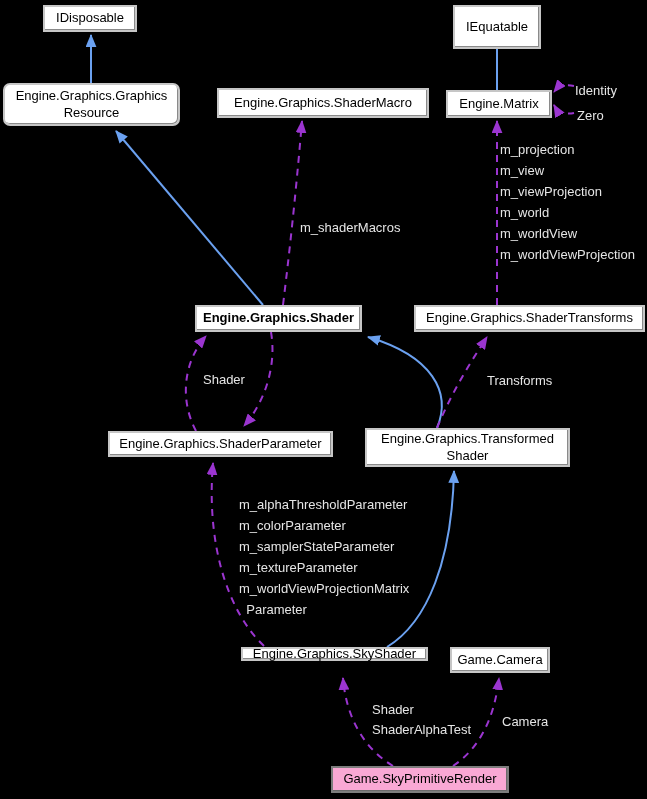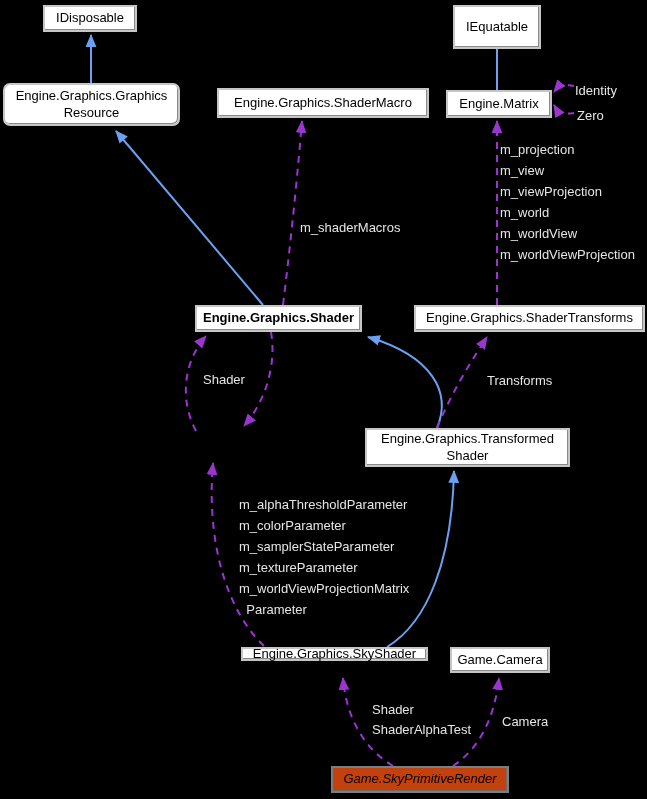--- a/index.html
+++ b/index.html
@@ -3,21 +3,21 @@
 <meta charset="utf-8">
 <style>
   html,body{margin:0;padding:0;background:#000;}
   #stage{position:relative;width:647px;height:799px;background:#000;overflow:hidden;
          font-family:"Liberation Sans","DejaVu Sans",sans-serif;}
   #edges{position:absolute;left:0;top:0;}
   .node{position:absolute;background:#fff;border:2px solid #c6c6c6;color:#000;
         display:flex;align-items:center;justify-content:center;text-align:center;
         font-size:13px;line-height:1.3;white-space:pre-line;box-sizing:border-box;
         box-shadow:inset -1px -1px 0 #8a8a8a;}
-  .node.current{background:#c2410c;border-color:#7d7d7d;box-shadow:inset -1px -1px 0 #6a6a6a;font-style:italic;}
+  .node.current{background:#f9a8d4;border-color:#7d7d7d;box-shadow:inset -1px -1px 0 #6a6a6a;}
   .elabel{position:absolute;color:#e5e5e5;font-size:13px;line-height:21px;
           white-space:pre-wrap;}
 </style>
 </head>
 <body>
 
 <div id="stage">
 
   <svg id="edges" width="647" height="799" viewBox="0 0 647 799">
     <defs>
@@ -48,20 +48,21 @@
   </svg>
 
   <div class="node" style="left:43px;top:5px;width:94px;height:27px;">IDisposable</div>
   <div class="node" style="left:453px;top:5px;width:88px;height:44px;">IEquatable</div>
   <div class="node" style="left:3px;top:83px;width:177px;height:43px;border-radius:7px;">Engine.Graphics.Graphics
 Resource</div>
   <div class="node" style="left:197px;top:88px;width:212px;height:30px;margin-left:20px;">Engine.Graphics.ShaderMacro</div>
   <div class="node" style="left:446px;top:90px;width:106px;height:28px;">Engine.Matrix</div>
   <div class="node" style="left:195px;top:305px;width:167px;height:27px;font-weight:bold;">Engine.Graphics.Shader</div>
   <div class="node" style="left:382px;top:305px;width:231px;height:27px;margin-left:32px;">Engine.Graphics.ShaderTransforms</div>
+  <div class="node" style="left:108px;top:431px;width:225px;height:26px;">Engine.Graphics.ShaderParameter</div>
   <div class="node" style="left:365px;top:428px;width:205px;height:39px;">Engine.Graphics.Transformed
 Shader</div>
   <div class="node" style="left:241px;top:647px;width:187px;height:14px;">Engine.Graphics.SkyShader</div>
   <div class="node" style="left:450px;top:647px;width:100px;height:26px;">Game.Camera</div>
   <div class="node current" style="left:331px;top:766px;width:178px;height:27px;">Game.SkyPrimitiveRender</div>
 
   <div class="elabel" style="left:575px;top:80px;">Identity</div>
   <div class="elabel" style="left:577px;top:105px;">Zero</div>
   <div class="elabel" style="left:300px;top:205px;margin-top:12px;">m_shaderMacros</div>
   <div class="elabel" style="left:500px;top:139px;">m_projection

